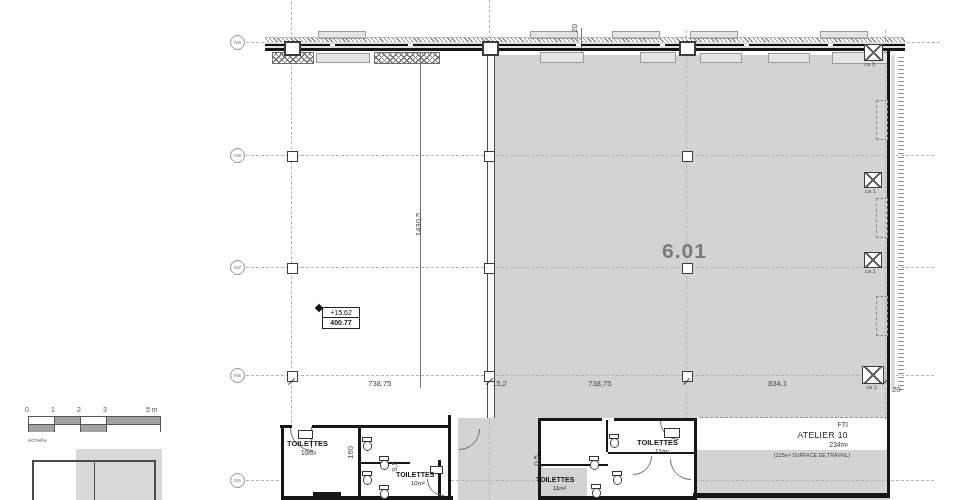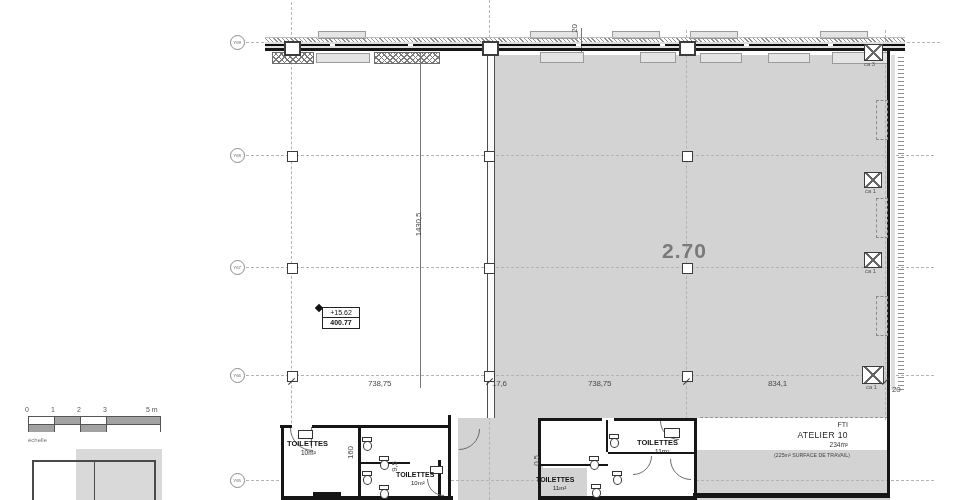--- a/index.html
+++ b/index.html
@@ -160,36 +160,36 @@
   <div class="sq" style="left:484px;top:151px;width:9px;height:9px;"></div>
   <div class="sq" style="left:484px;top:263px;width:9px;height:9px;"></div>
   <div class="sq" style="left:484px;top:371px;width:9px;height:9px;"></div>
   <div class="sq" style="left:682px;top:151px;width:9px;height:9px;"></div>
   <div class="sq" style="left:682px;top:263px;width:9px;height:9px;"></div>
   <div class="sq" style="left:682px;top:371px;width:9px;height:9px;"></div>
 
   <div class="thin" style="left:420px;top:52px;width:1px;height:336px;"></div>
   <div class="thin" style="left:581px;top:28px;width:1px;height:24px;"></div>
 
-  <div class="biglbl" style="left:662px;top:239px;">2.70</div>
+  <div class="biglbl" style="left:662px;top:239px;">6.01</div>
 
   <div class="flag" style="left:316px;top:305px;"></div>
   <div class="lvl" style="left:322px;top:307px;">
     <div class="r1">+15.62</div>
     <div class="r2">400.77</div>
   </div>
 
   <div class="vdim" style="left:566px;top:24px;width:16px;">20</div>
   <div class="vdim" style="left:402px;top:220px;width:32px;">1430,5</div>
   <div class="tickd" style="left:287px;top:381px;"></div>
   <div class="tickd" style="left:485px;top:381px;"></div>
   <div class="tickd" style="left:682px;top:381px;"></div>
   <div class="tickd" style="left:881px;top:381px;"></div>
   <div class="dim" style="left:368px;top:379px;">738,75</div>
-  <div class="dim" style="left:492px;top:379px;">17,6</div>
+  <div class="dim" style="left:492px;top:379px;">15,2</div>
   <div class="dim" style="left:588px;top:379px;">738,75</div>
   <div class="dim" style="left:768px;top:379px;">834,1</div>
   <div class="dim" style="left:892px;top:385px;">20</div>
   <div class="vdim" style="left:340px;top:448px;width:20px;">160</div>
   <div class="vdim" style="left:386px;top:462px;width:16px;">9,5</div>
   <div class="vdim" style="left:528px;top:456px;width:16px;">0,5</div>
 
   <div class="whiteroom" style="left:283px;top:428px;width:75px;height:72px;"></div>
   <div class="whiteroom" style="left:361px;top:428px;width:87px;height:72px;"></div>
   <div class="wall" style="left:280px;top:425px;width:12px;height:3px;"></div>

